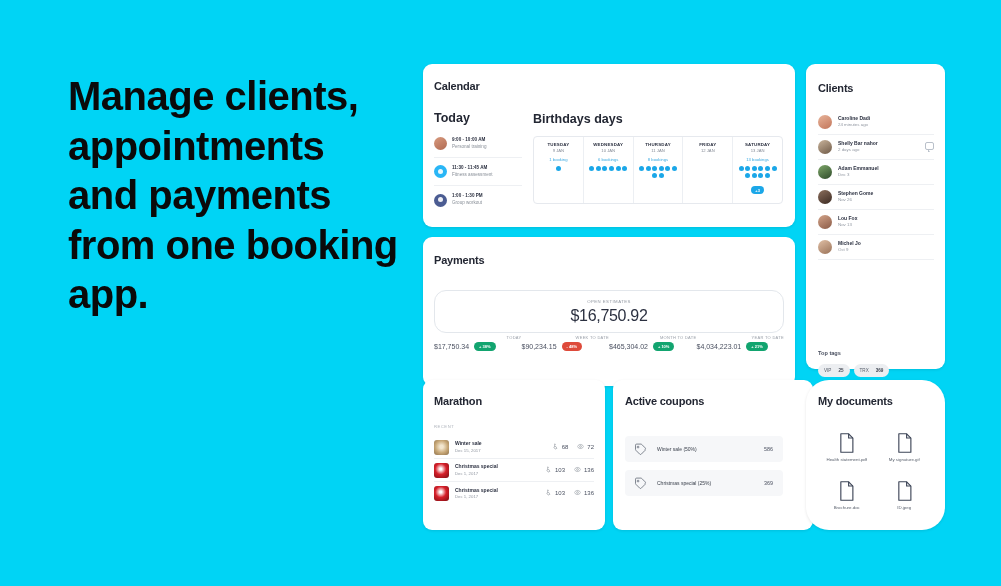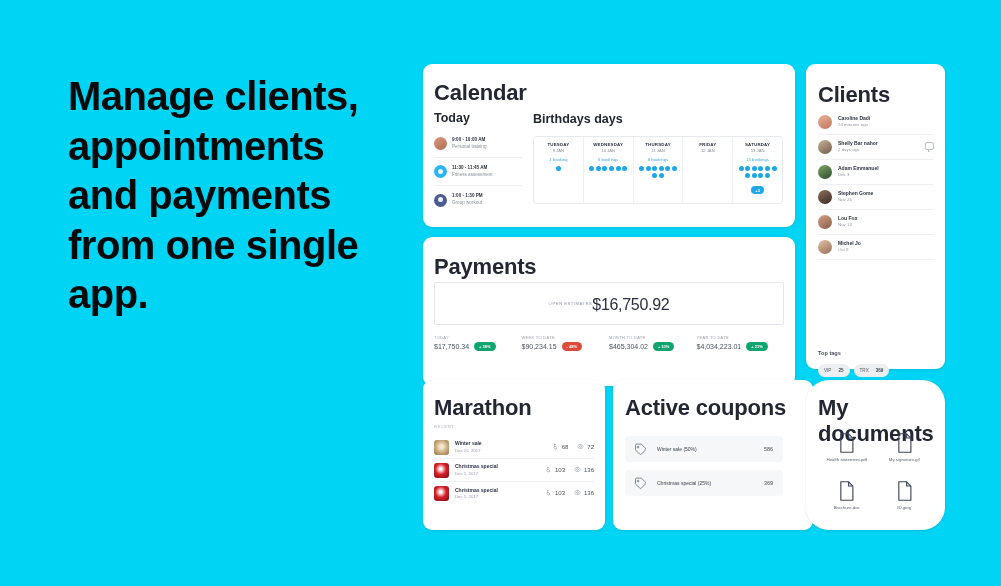--- a/index.html
+++ b/index.html
@@ -23,21 +23,21 @@
   }
 
   
   .card {
     position: absolute;
     background: #ffffff;
     border-radius: 9px;
     box-shadow: 0 1px 3px rgba(0,0,0,0.10);
   }
   .card-title {
-    font-size: 22px;
+    font-size: 11px;
     font-weight: bold;
     color: #232733;
     letter-spacing: -0.2px;
   }
 
   
   #calendar-card { left: 423px; top: 64px; width: 372px; height: 163px; }
   #calendar-card .card-title { position: absolute; left: 11px; top: 16px; }
   .today-head {
     position: absolute; left: 11px; top: 47px;
@@ -90,31 +90,31 @@
   }
   .dot { width: 5px; height: 5px; border-radius: 50%; background: #1ba7e8; }
   .more-badge {
     margin-top: 2px; display: inline-block;
     background: #1ba7e8; color: #fff;
     font-size: 4px; font-weight: bold;
     border-radius: 6px; padding: 1.5px 4px;
   }
 
   
-  #payments-card { left: 423px; top: 237px; width: 372px; height: 149px; }
+  #payments-card { left: 423px; top: 237px; width: 372px; height: 149px; text-align: right; }
   #payments-card .card-title { position: absolute; left: 11px; top: 17px; }
   .pay-boxes {
     position: absolute; left: 11px; top: 45px;
     width: 350px; display: flex; gap: 10px;
   }
   .pay-box {
     flex: 1 1 0; height: 43px;
-    border: 1px solid #e3e7ec; border-radius: 2px;
-    display: flex; flex-direction: row;
-    align-items: center; justify-content: center;
+    border: 1px solid #e3e7ec; border-radius: 12px;
+    display: flex; flex-direction: column;
+    align-items: center; justify-content: center; margin-top: 8px;
   }
   .pay-box.danger { border: 2px solid #c0432c; }
   .pb-label {
     font-size: 4.3px; color: #9298a2;
     letter-spacing: 0.45px; text-transform: uppercase;
   }
   .pay-box.danger .pb-label { color: #c0432c; font-weight: bold; }
   .pb-value { font-size: 16px; color: #2b3040; margin-top: 3px; letter-spacing: -0.3px; }
 
   .stats-row {
@@ -238,21 +238,21 @@
   .doc-icon { width: 17px; height: 20px; color: #3d4557; }
   .doc-name {
     font-size: 4.4px; color: #5a616d;
     text-align: center; line-height: 1.35;
     max-width: 52px; word-wrap: break-word;
   }
 </style>
 </head>
 <body>
 
-<div class="headline">Manage clients, appointments and payments from one single app.</div>
+<div class="headline">Manage clients, appointments and payments from one booking app.</div>
 
 <div class="card" id="calendar-card">
   <div class="card-title">Calendar</div>
   <div class="today-head">Today</div>
   <div class="today-list" id="today-list">
       <div class="today-item">
         <div class="t-avatar ph1"></div>
         <div>
           <div class="t-time">9:00 - 10:00 AM</div>
           <div class="t-type">Personal training</div>

